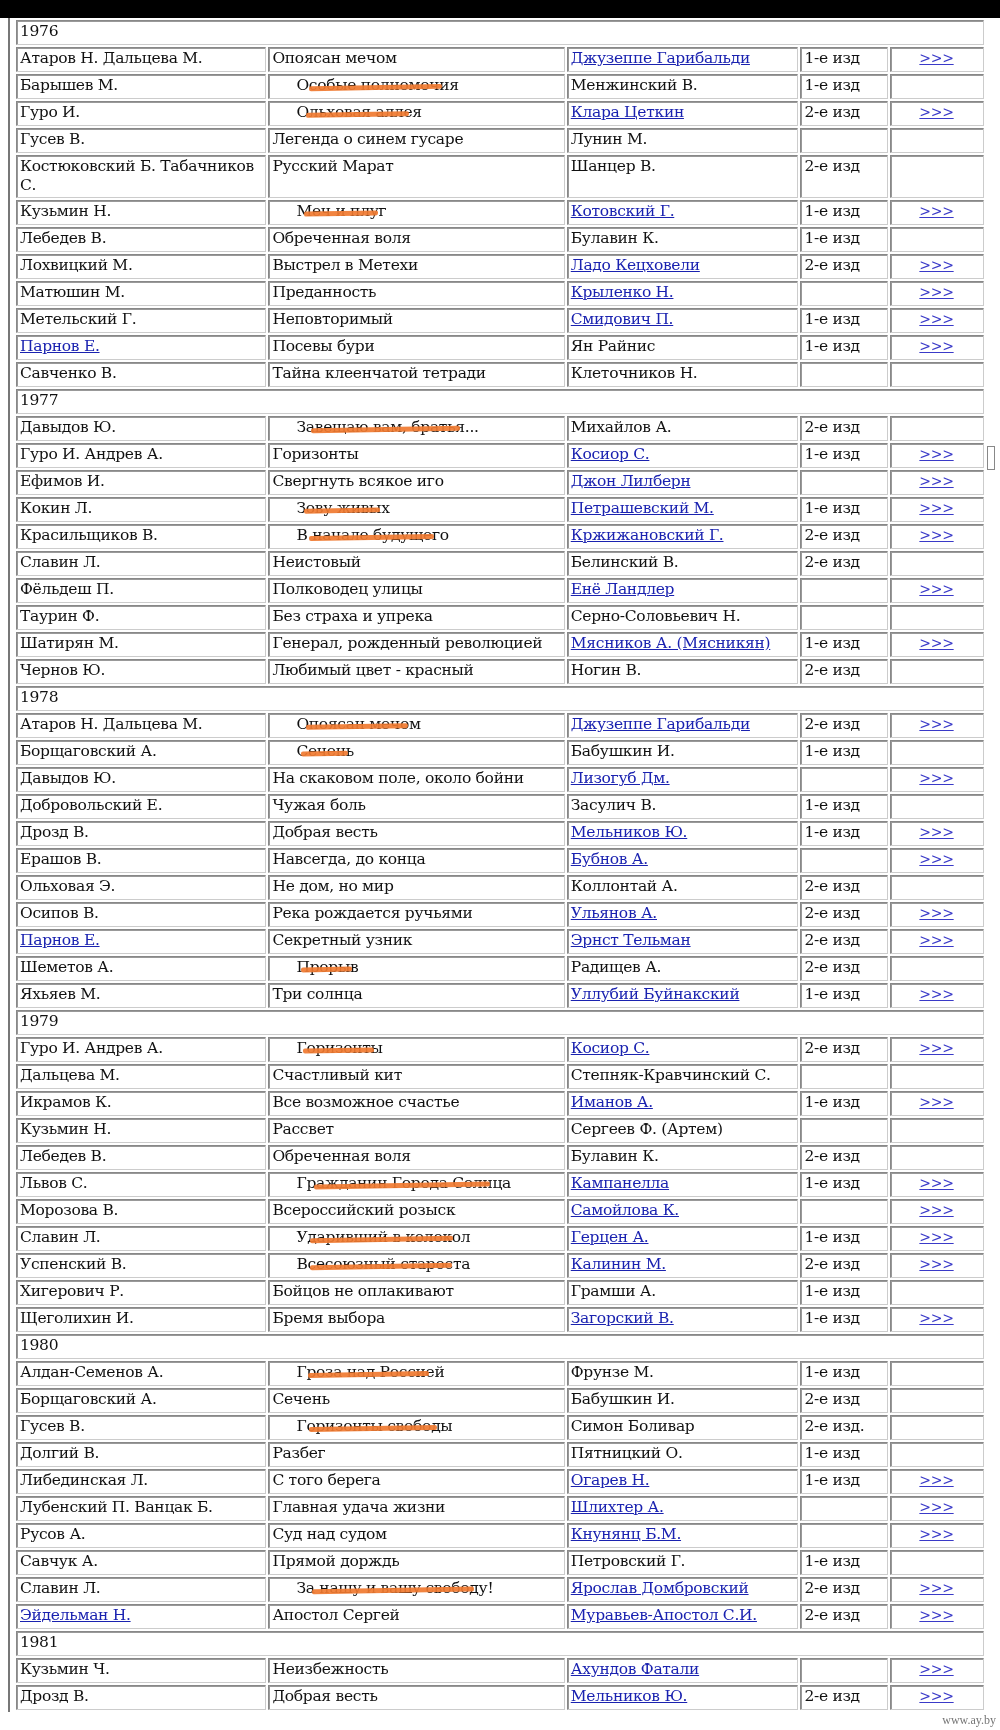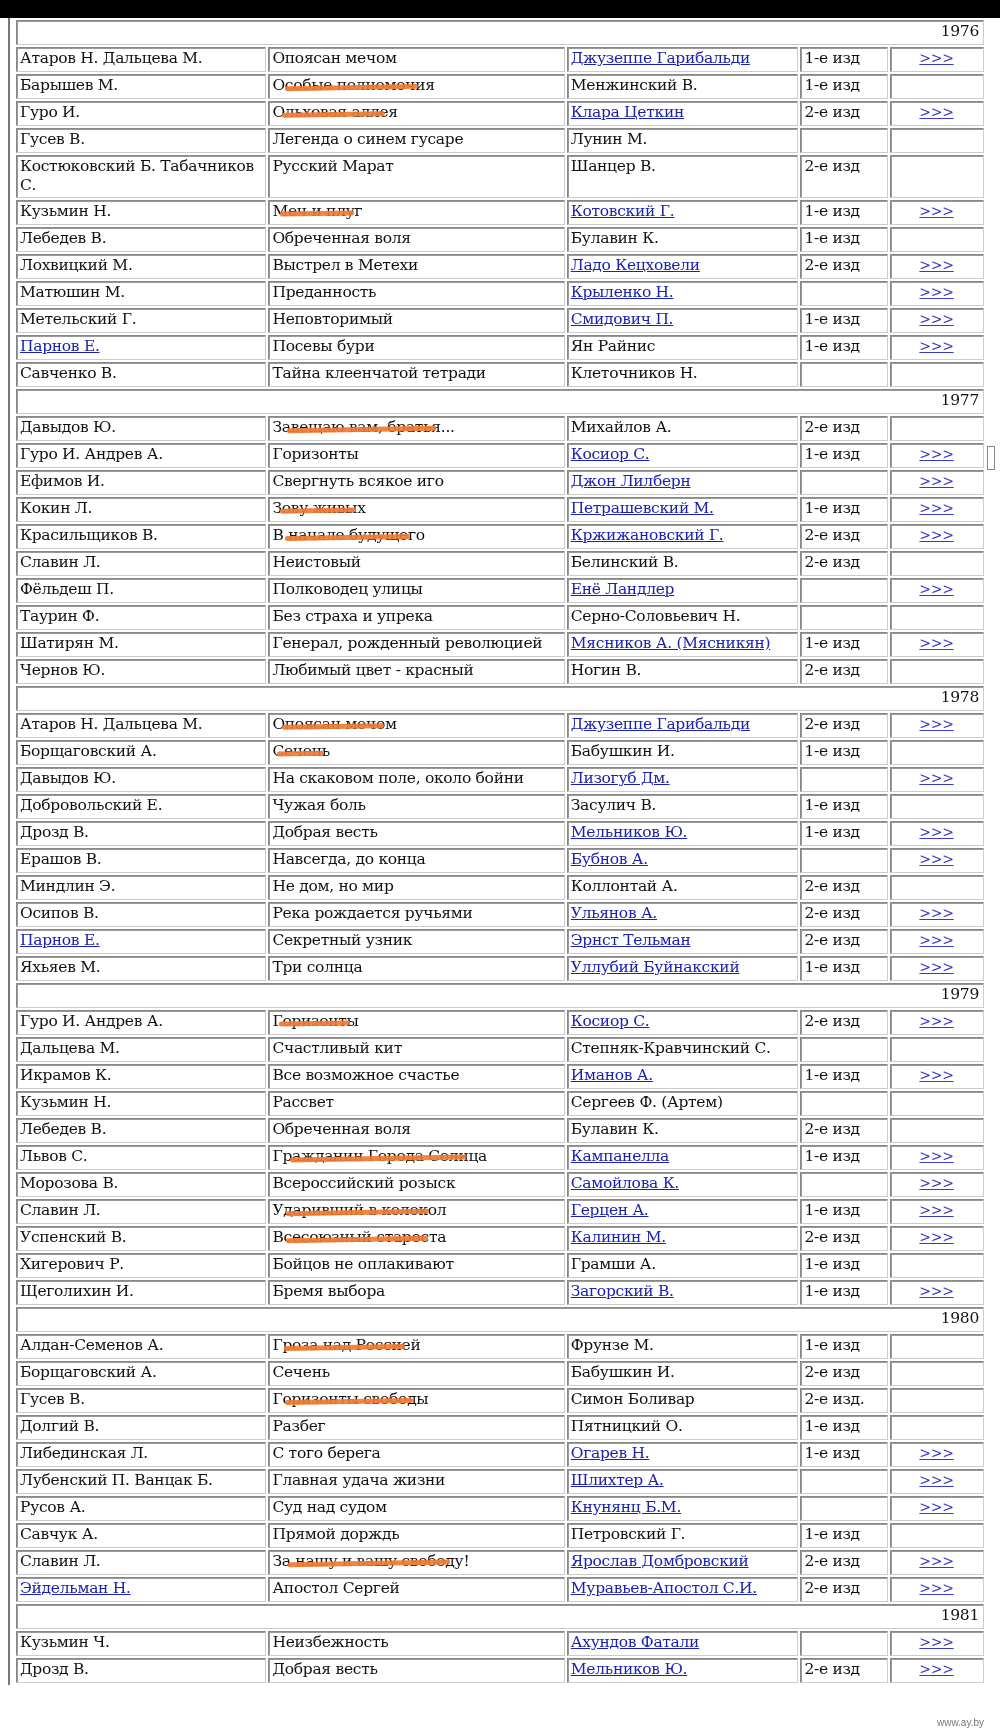--- a/index.html
+++ b/index.html
@@ -3,27 +3,27 @@
 <meta charset="utf-8">
 <style>
   html, body { margin: 0; padding: 0; background: #fff; }
   body { width: 1000px; height: 1730px; overflow: hidden; position: relative; font-family: "DejaVu Serif", serif; }
   .topbar { position: absolute; left: 0; top: 0; width: 1000px; height: 18px; background: #000; }
   .wrap { position: absolute; left: 8px; top: 18px; width: 985px; border-left: 2px solid #777; }
   table.books { border-collapse: separate; border-spacing: 2px; width: 972px; margin-left: 4px; table-layout: fixed; }
   table.books td { border: 1px solid #888; border-right-color: #ccc; border-bottom-color: #ccc; box-shadow: inset 1px 1px 0 #999;
        padding: 1px 4px 2px 3px; font-size: 15.5px; line-height: 19px; color: #111; vertical-align: top; height: 20px;
        letter-spacing: -0.3px; font-family: "DejaVu Serif", serif; font-weight: 500; }
-  td.year { text-align: right; font-family: "DejaVu Sans", sans-serif; font-size: 17px; font-weight: bold; height: 22px; padding-top: 2px; letter-spacing: 0; margin-top: 29px; }
+  td.year { text-align: left; font-family: "DejaVu Sans", sans-serif; font-size: 17px; font-weight: bold; height: 22px; padding-top: 2px; letter-spacing: 0; margin-top: 29px; }
   a, .lnk { color: #1a22b0; text-decoration: underline; cursor: pointer; }
   td.more { text-align: center; }
   td.more .lnk { color: #3a3ac8; font-size: 14px; }
-  .struck { position: relative; }
+  .struck { position: relative; margin-left: 24px; }
   .struck::after { content: ""; position: absolute; left: 8%; right: 10%; top: 48%; height: 5px; background: #f07a30; border-radius: 2px; opacity: .92; transform: rotate(-1deg); }
-  .watermark { position: absolute; right: 16px; bottom: 2px; font-family: Liberation Sans, sans-serif; font-size: 10px; color: #777; }
+  .watermark { position: absolute; right: 4px; bottom: 2px; font-family: Liberation Serif, serif; font-size: 12px; color: #777; }
   .scrollmark { position: absolute; left: 987px; top: 446px; width: 6px; height: 22px; border: 1px solid #888; background: #fff; }
   col.c1 { width: 240px; } col.c2 { width: 284px; } col.c3 { width: 222px; } col.c4 { width: 84px; } col.c5 { width: 90px; }
 </style>
 </head>
 <body>
 
 <div class="topbar"></div>
 
 <div class="wrap">
   <table class="books">
@@ -234,39 +234,46 @@
           <td class="more"><span class="lnk">&gt;&gt;&gt;</span></td>
         </tr>
         <tr>
           <td><span>Ерашов В.</span></td>
           <td><span>Навсегда, до конца</span></td>
           <td><span class="lnk">Бубнов А.</span></td>
           <td><span></span></td>
           <td class="more"><span class="lnk">&gt;&gt;&gt;</span></td>
         </tr>
         <tr>
-          <td><span>Миндлин Э.</span></td>
+          <td><span>Ольховая Э.</span></td>
           <td><span>Не дом, но мир</span></td>
           <td><span>Коллонтай А.</span></td>
           <td><span>2-е изд</span></td>
           <td class="more"></td>
         </tr>
         <tr>
           <td><span>Осипов В.</span></td>
           <td><span>Река рождается ручьями</span></td>
           <td><span class="lnk">Ульянов А.</span></td>
           <td><span>2-е изд</span></td>
           <td class="more"><span class="lnk">&gt;&gt;&gt;</span></td>
         </tr>
         <tr>
           <td><span class="lnk">Парнов Е.</span></td>
           <td><span>Секретный узник</span></td>
           <td><span class="lnk">Эрнст Тельман</span></td>
           <td><span>2-е изд</span></td>
           <td class="more"><span class="lnk">&gt;&gt;&gt;</span></td>
+        </tr>
+        <tr>
+          <td><span>Шеметов А.</span></td>
+          <td><span class="struck">Прорыв</span></td>
+          <td><span>Радищев А.</span></td>
+          <td><span>2-е изд</span></td>
+          <td class="more"></td>
         </tr>
         <tr>
           <td><span>Яхьяев М.</span></td>
           <td><span>Три солнца</span></td>
           <td><span class="lnk">Уллубий Буйнакский</span></td>
           <td><span>1-е изд</span></td>
           <td class="more"><span class="lnk">&gt;&gt;&gt;</span></td>
         </tr>
         <tr>
           <td colspan="5" class="year">1979</td>

